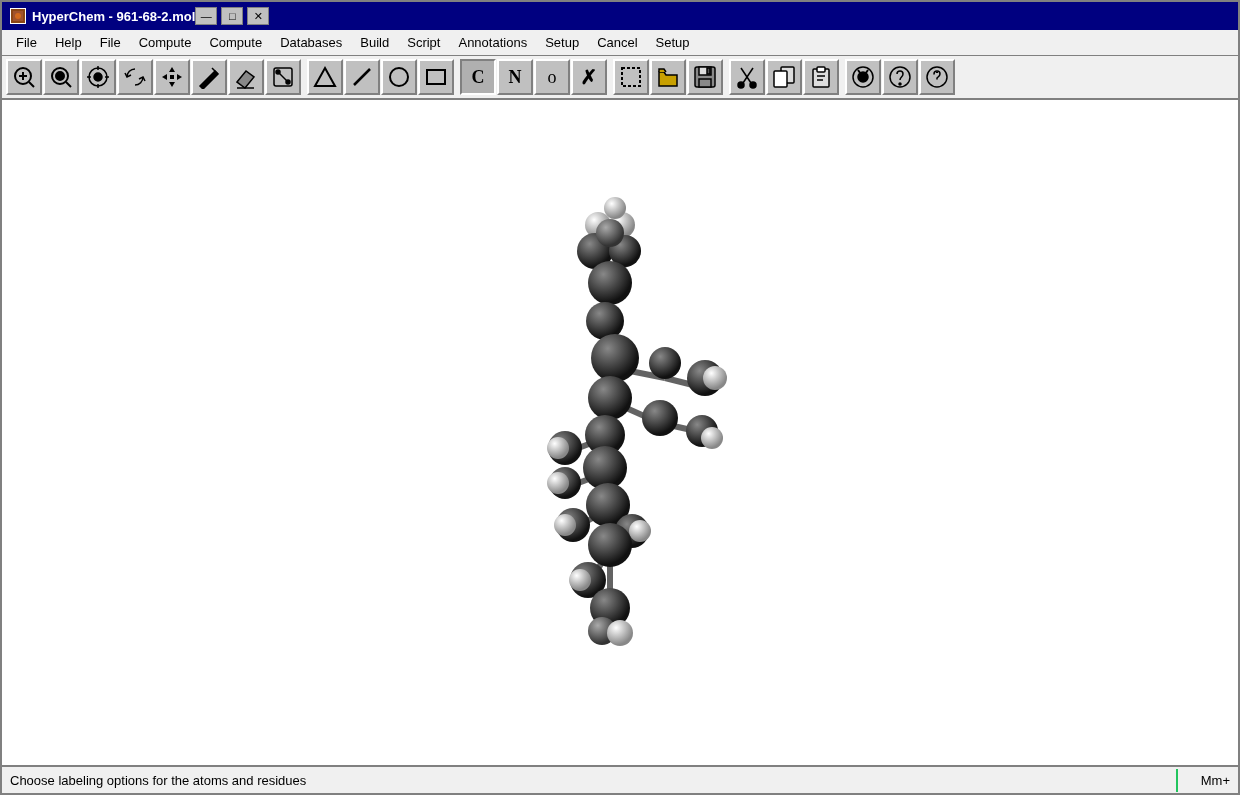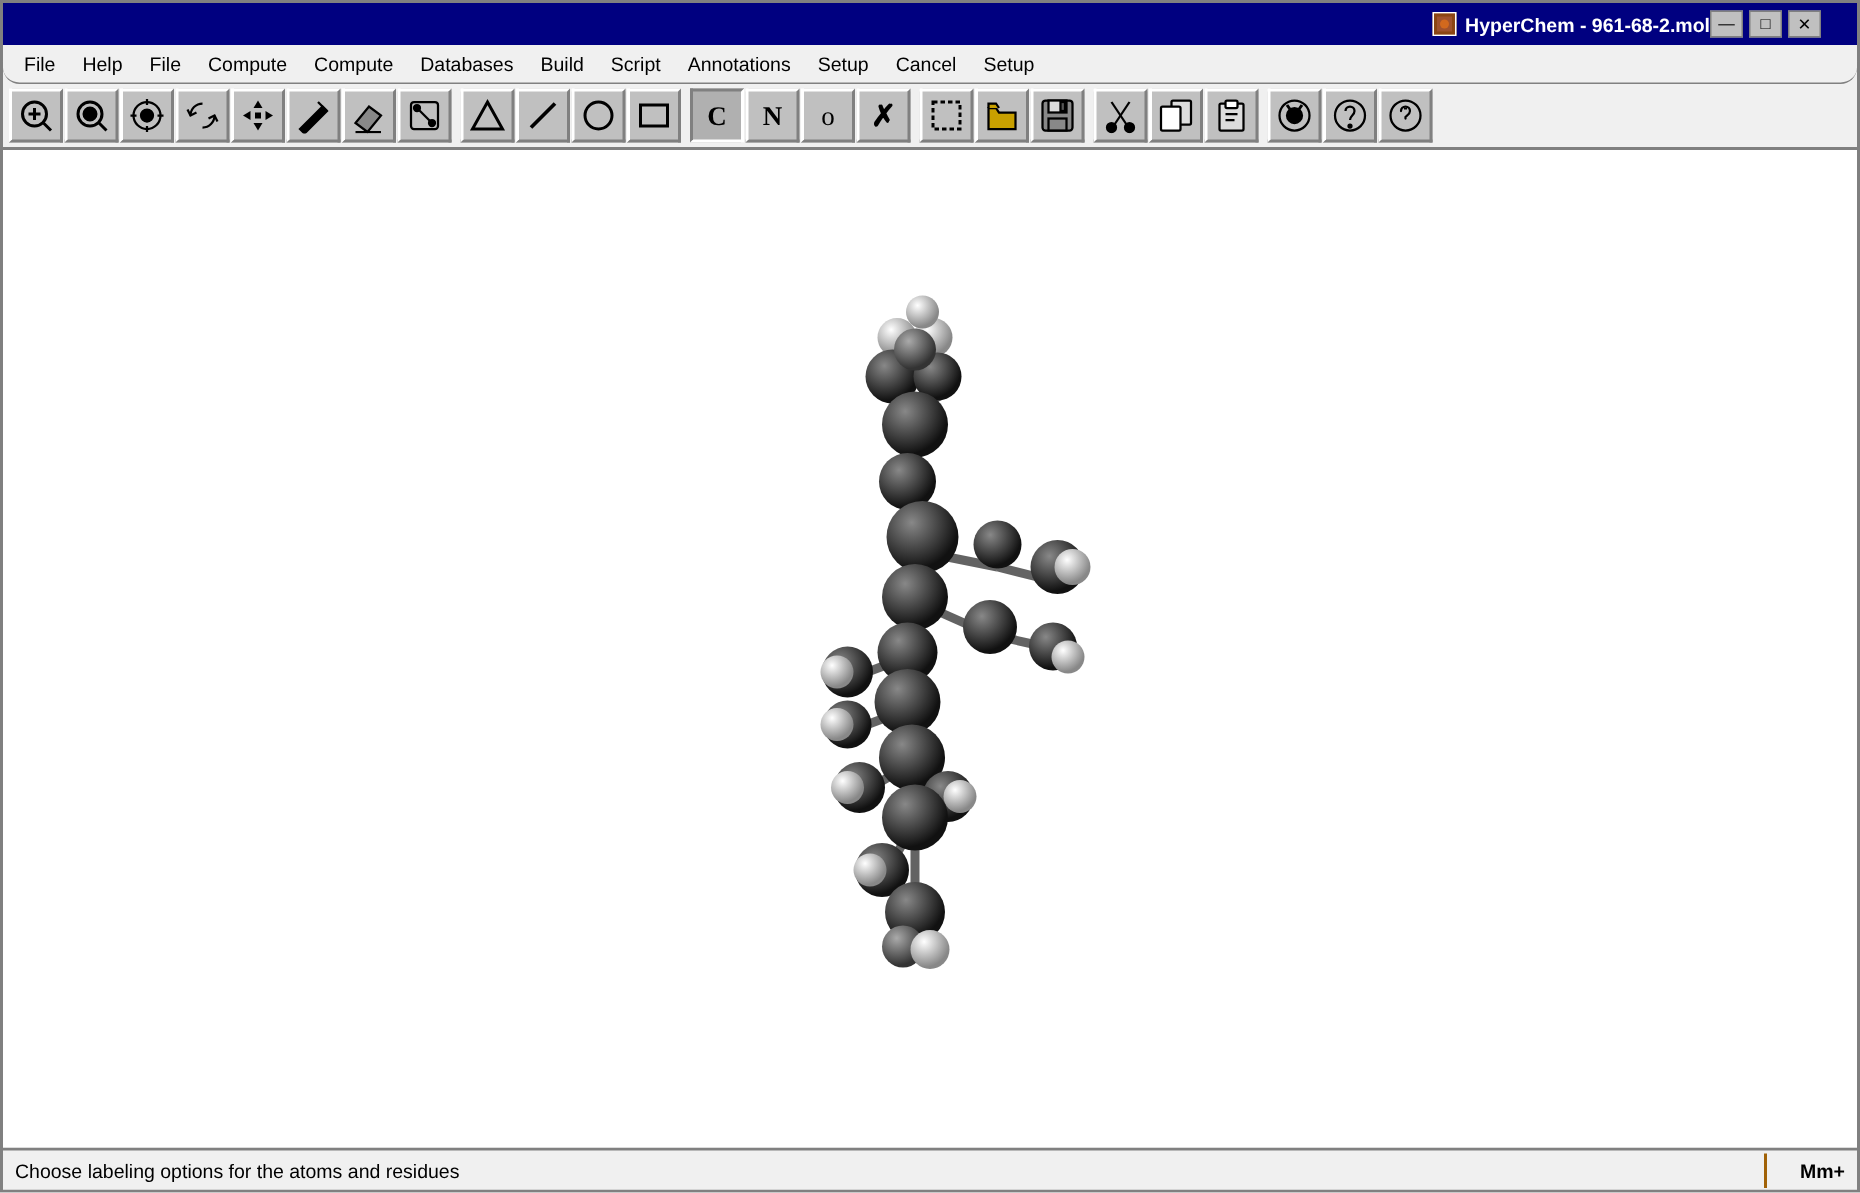--- a/index.html
+++ b/index.html
@@ -15,24 +15,24 @@
       width: 1240px;
       height: 795px;
       background: #f0f0f0;
       border: 2px solid #808080;
       display: flex;
       flex-direction: column;
     }
     .title-bar {
       background: #000080;
       color: white;
-      padding: 4px 24px;
-      display: flex;
-      align-items: center;
-      justify-content: flex-end;
+      padding: 4px 8px;
+      display: flex;
+      align-items: center;
+      justify-content: flex-start;
       height: 28px;
       flex-shrink: 0;
     }
     .title-bar-left {
       display: flex;
       align-items: center;
       gap: 6px;
     }
     .title-icon {
       width: 16px;
@@ -65,21 +65,20 @@
       color: #000;
     }
     .menu-bar {
       background: #f0f0f0;
       padding: 3px 6px;
       display: flex;
       gap: 2px;
       flex-shrink: 0;
       border-bottom: 1px solid #808080;
       flex-wrap: wrap;
-      border-radius: 11px;
     }
     .menu-item {
       padding: 2px 8px;
       cursor: pointer;
       font-size: 13px;
       color: #000;
     }
     .toolbar {
       background: #f0f0f0;
       border-bottom: 2px solid #808080;
@@ -131,26 +130,26 @@
       display: flex;
       align-items: center;
       height: 28px;
       flex-shrink: 0;
     }
     .status-text {
       flex: 1;
       padding: 4px 8px;
       font-size: 13px;
       color: #000;
-      border-right: 2px solid #a16207;
+      border-right: 2px solid #22c55e;
     }
     .status-right {
       padding: 4px 8px;
       font-size: 13px;
-      font-weight: bold;
+      font-weight: normal;
       min-width: 60px;
       text-align: right;
     }
     .toolbar-btn svg {
       width: 24px;
       height: 24px;
     }
   </style>
 </head>
 <body>

